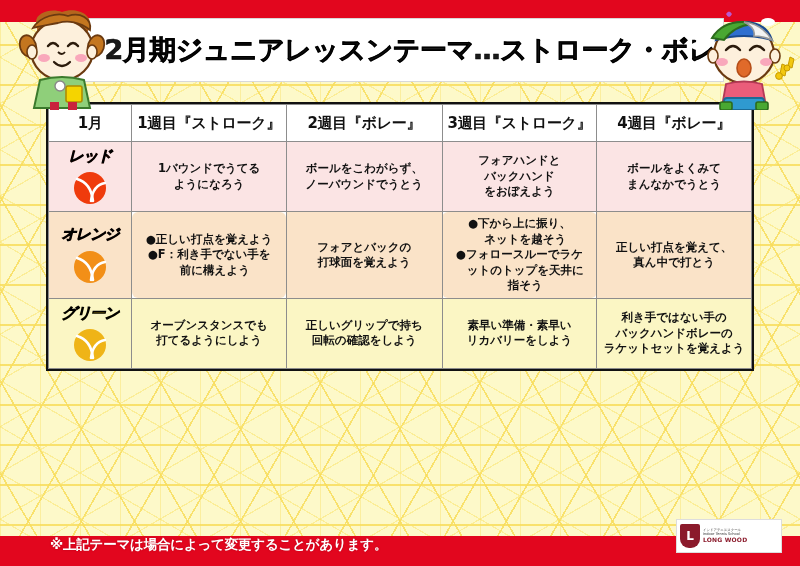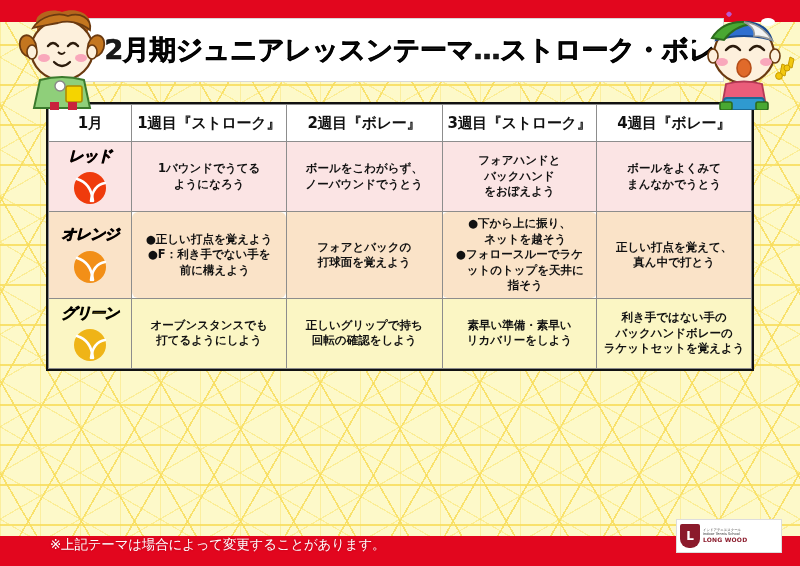--- a/index.html
+++ b/index.html
@@ -91,21 +91,21 @@
   tr.row-green td{background:#e3f8cf;}
   tr.row-yellow td{background:#fbf6c4;}
   
   #note1{
     position:absolute;left:50px;top:513px;z-index:6;
     font-size:13.5px;font-weight:bold;color:#111;white-space:nowrap;
     letter-spacing:-.2px;
   }
   #note2{
     position:absolute;left:50px;top:536px;z-index:6;
-    font-size:13.5px;font-weight:normal;color:#ffffff;white-space:nowrap;
+    font-size:13.5px;font-weight:bold;color:#ffffff;white-space:nowrap;
     letter-spacing:-.2px;
     text-shadow:0 0 2px #b3001a;
   }
   
   #logo{
     position:absolute;left:676px;top:519px;width:106px;height:34px;
     background:#fff;border:1px solid #ddd;z-index:8;
     display:flex;align-items:center;gap:3px;padding:2px 3px;
     box-sizing:border-box;
   }

